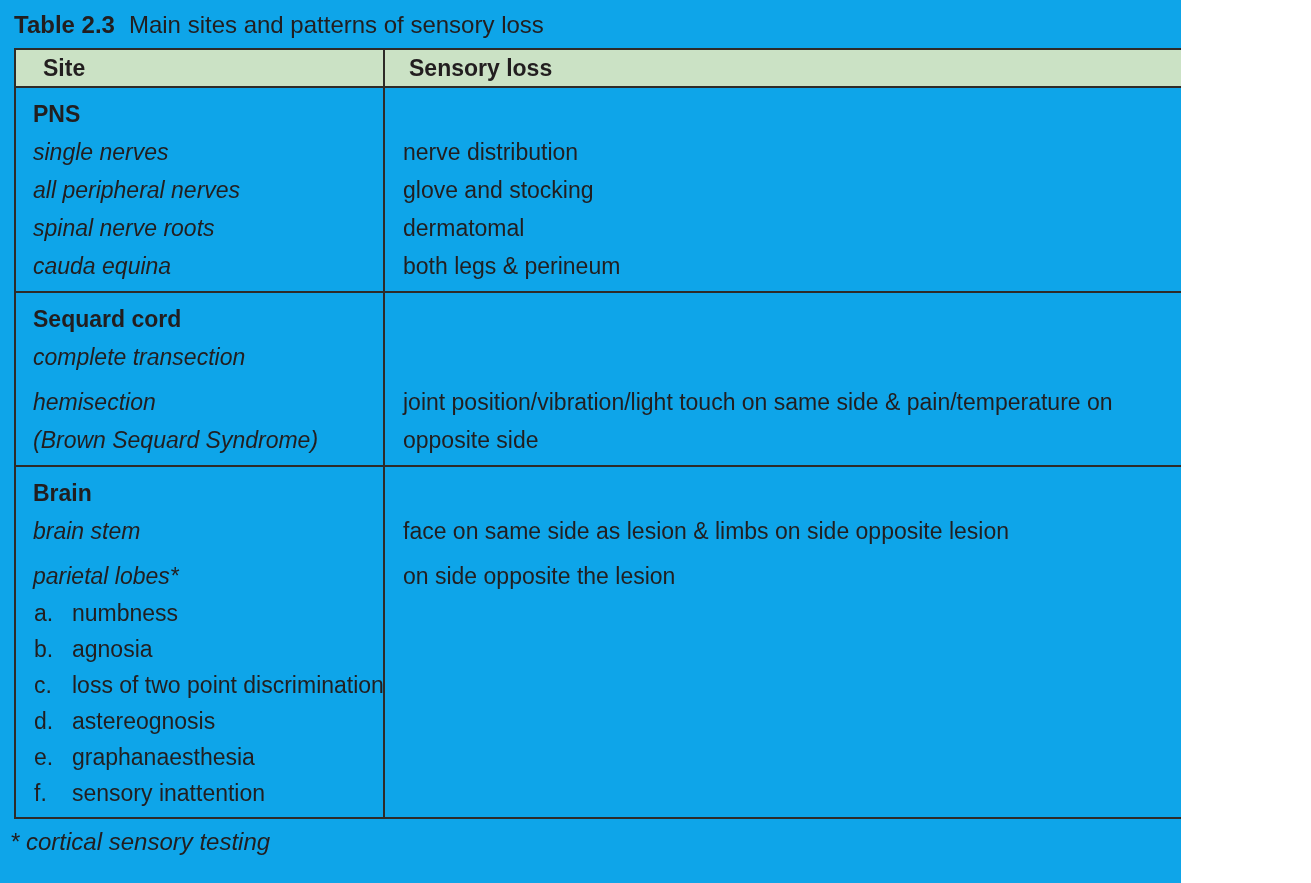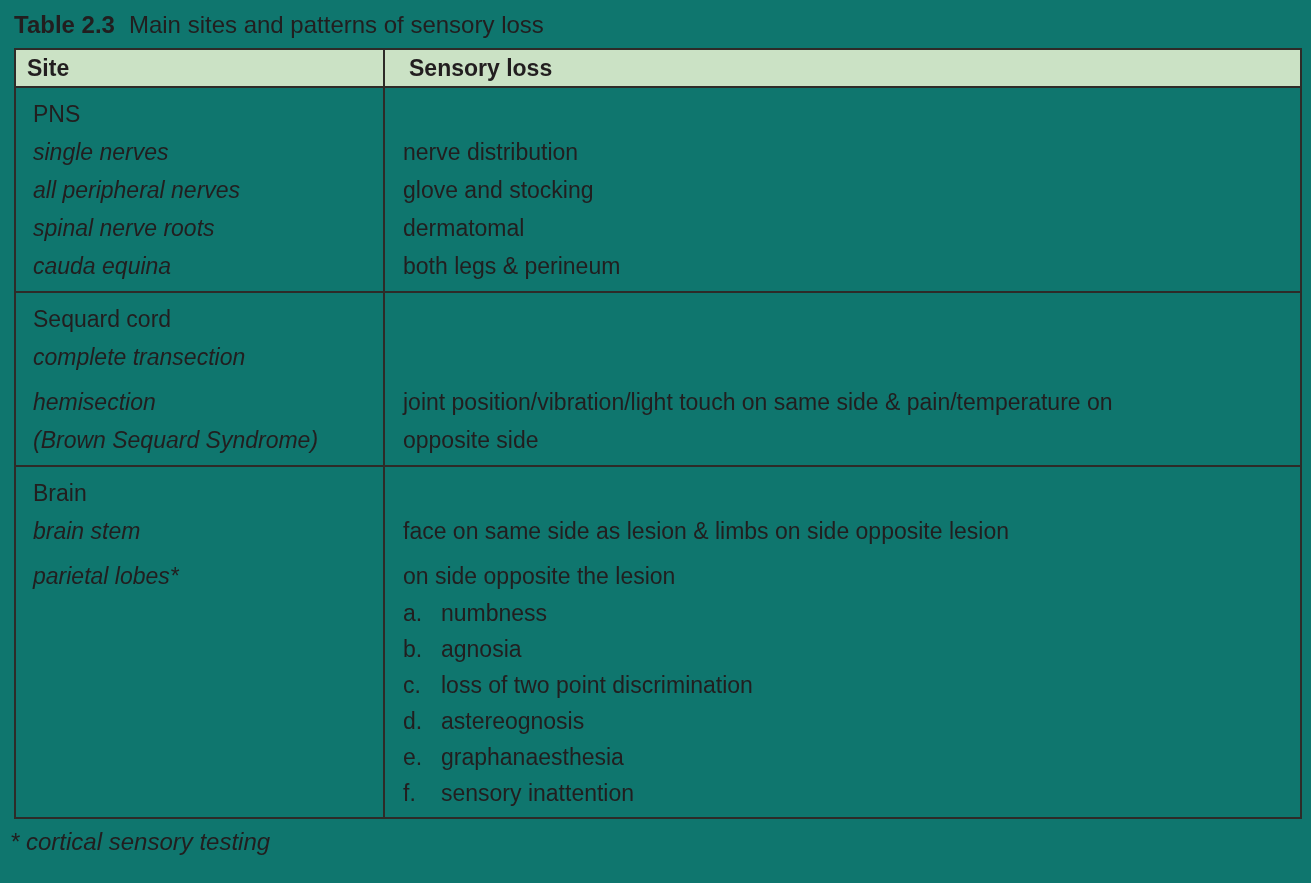--- a/index.html
+++ b/index.html
@@ -2,25 +2,25 @@
 <html><head>
 <meta charset="utf-8">
 <style>
   * { margin: 0; padding: 0; box-sizing: border-box; }
   html, body {
     background: #ffffff;
     font-family: "Liberation Sans", "DejaVu Sans", sans-serif;
     color: #221e1f;
   }
   .page {
-    width: 1311px;
+    width: 1181px;
     height: 883px;
     padding: 8px 9px 0 14px;
     overflow: hidden;
-    background: #0f766e;
+    background: #0ea5e9;
   }
   
   .caption {
     font-size: 24px;
     line-height: 30px;
     margin: 2px 0 8px 0;
     white-space: nowrap;
   }
   .caption .label { font-weight: bold; margin-right: 14px; }
   
@@ -49,36 +49,36 @@
     background: #2e2b28;
   }
   .tsection {
     position: relative;
     padding: 7px 0 6px 0;
   }
   .tsection + .tsection { border-top: 2px solid #2e2b28; }
   
   .trow { display: flex; line-height: 38px; font-size: 23px; }
   .trow.gap { margin-top: 7px; }
-  .trow.list { line-height: 36px; }
+  .trow.list { line-height: 36px; flex-direction: column; }
   .cl {
     width: 369px;
     flex: none;
     padding-left: 17px;
     padding-right: 12px;
   }
   .cr {
     flex: 1;
     padding-left: 18px;
     padding-right: 16px;
     white-space: nowrap;
   }
-  .th-site { width: 369px; flex: none; padding-left: 11px; }
+  .th-site { width: 369px; flex: none; padding-left: 27px; }
   .th-loss { flex: 1; padding-left: 24px; }
-  .bold   { font-weight: normal; }
+  .bold   { font-weight: bold; }
   .italic { font-style: italic; }
   .marker { display: inline-block; width: 38px; }
   
   .footnote {
     font-style: italic;
     font-size: 24px;
     margin: 9px 0 0 -4px;
   }
 </style>
 </head>

